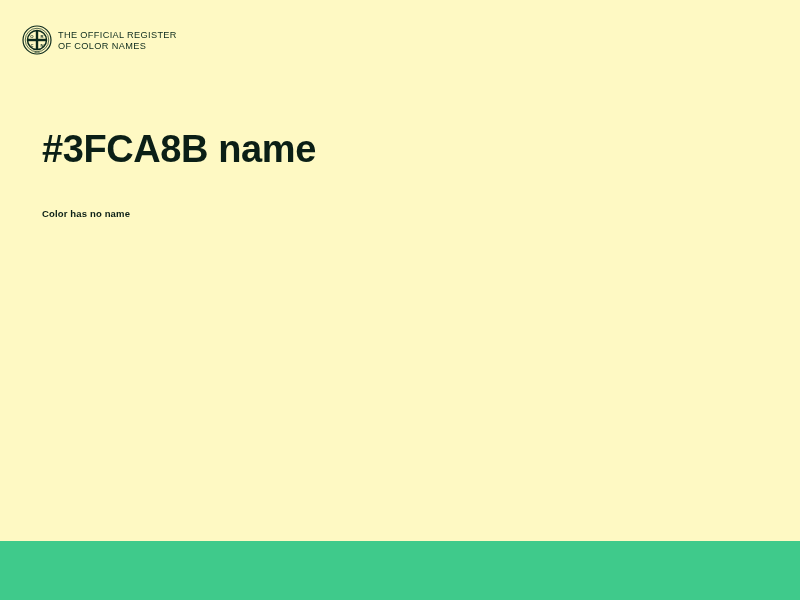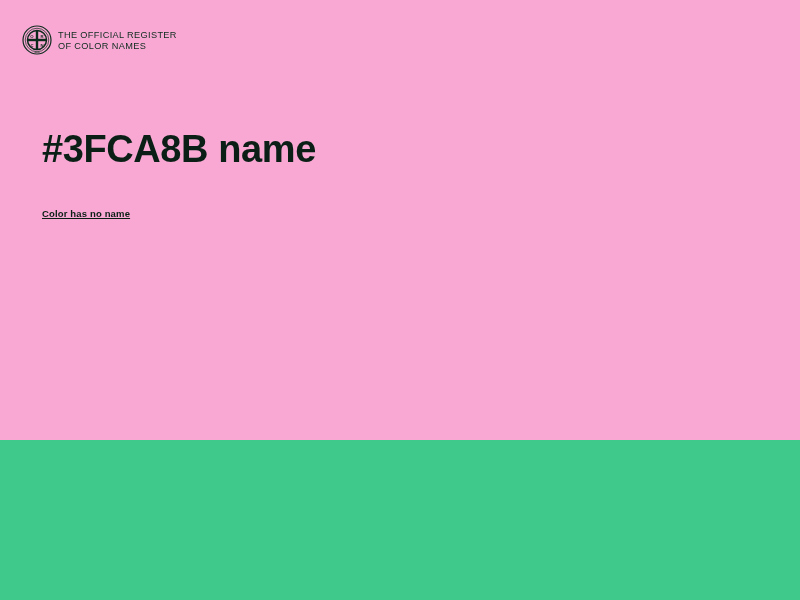--- a/index.html
+++ b/index.html
@@ -10,22 +10,22 @@
     width: 800px;
     height: 600px;
     overflow: hidden;
     font-family: "Liberation Sans", sans-serif;
     background: #3fca8b;
   }
 
   .page {
     position: relative;
     width: 800px;
-    height: 440px;
-    background: #f9a8d4;
+    height: 541px;
+    background: #fef9c3;
   }
 
   
   .brand {
     position: absolute;
     left: 22px;
     top: 25px;
     display: flex;
     align-items: center;
     gap: 6px;
@@ -73,21 +73,20 @@
   }
 
   .color-subtitle {
     margin: 0;
     padding-top: 36px;
     font-size: 9.5px;
     font-weight: bold;
     letter-spacing: 0.15px;
     color: #0b1f16;
     white-space: nowrap;
-    text-decoration: underline;
   }
 </style>
 </head>
 <body>
 
 <div class="page">
 
   <div class="brand">
     <svg class="brand-seal" viewBox="0 0 60 60">
       <circle cx="30" cy="30" r="28" fill="none" stroke="#0d2b1d" stroke-width="2.4"></circle>

